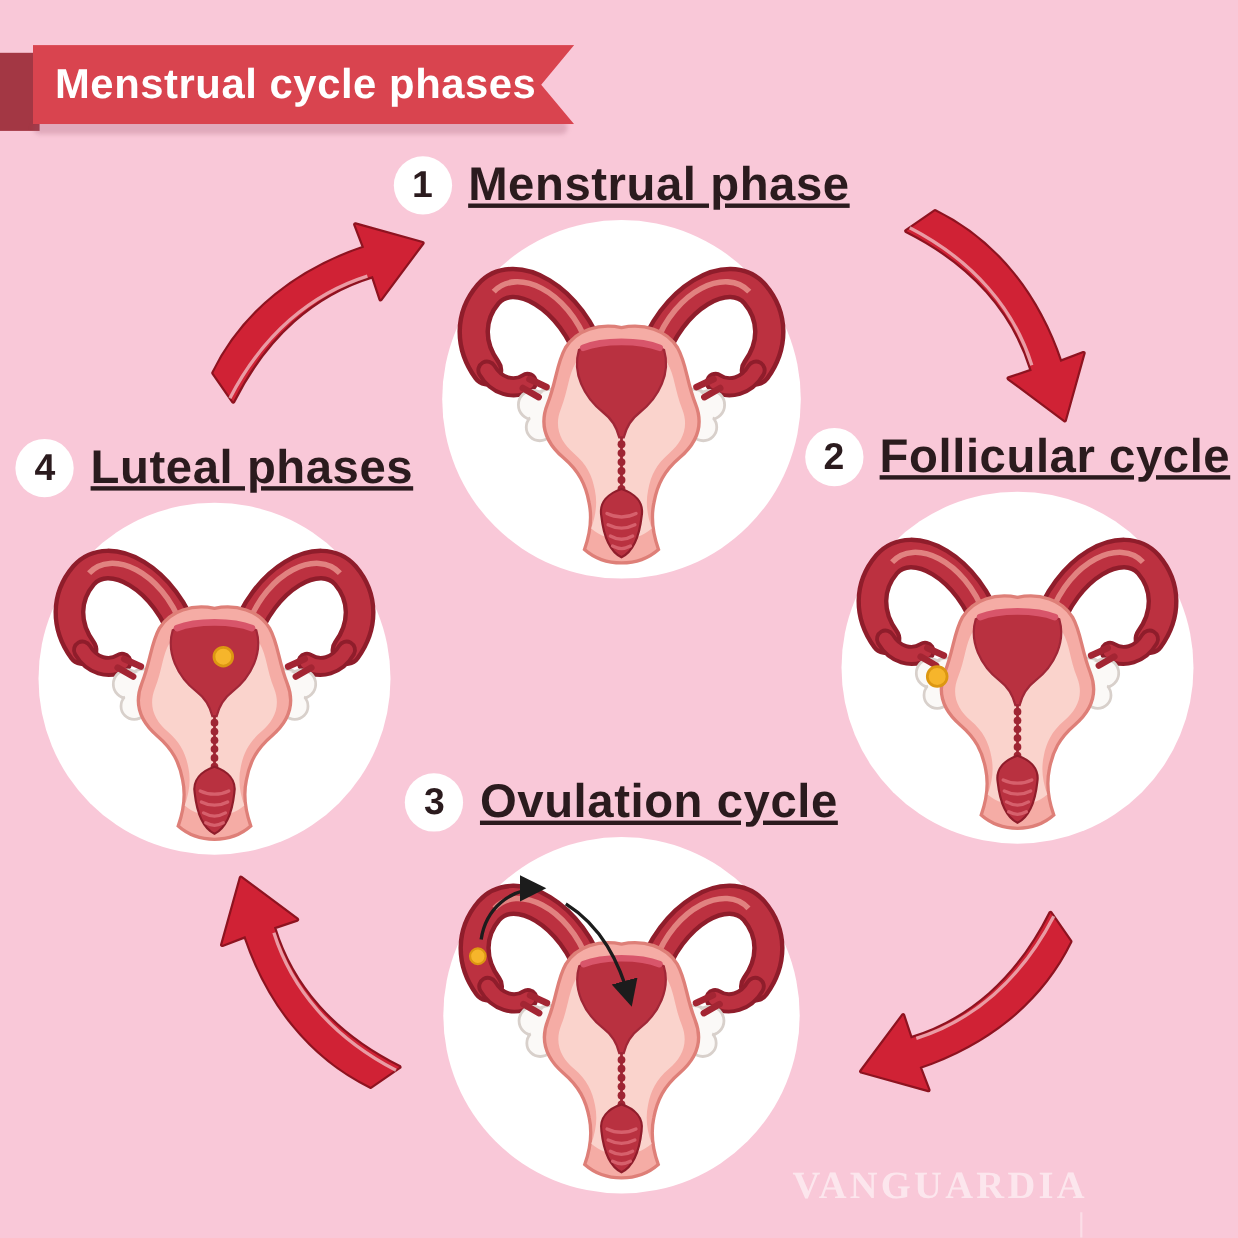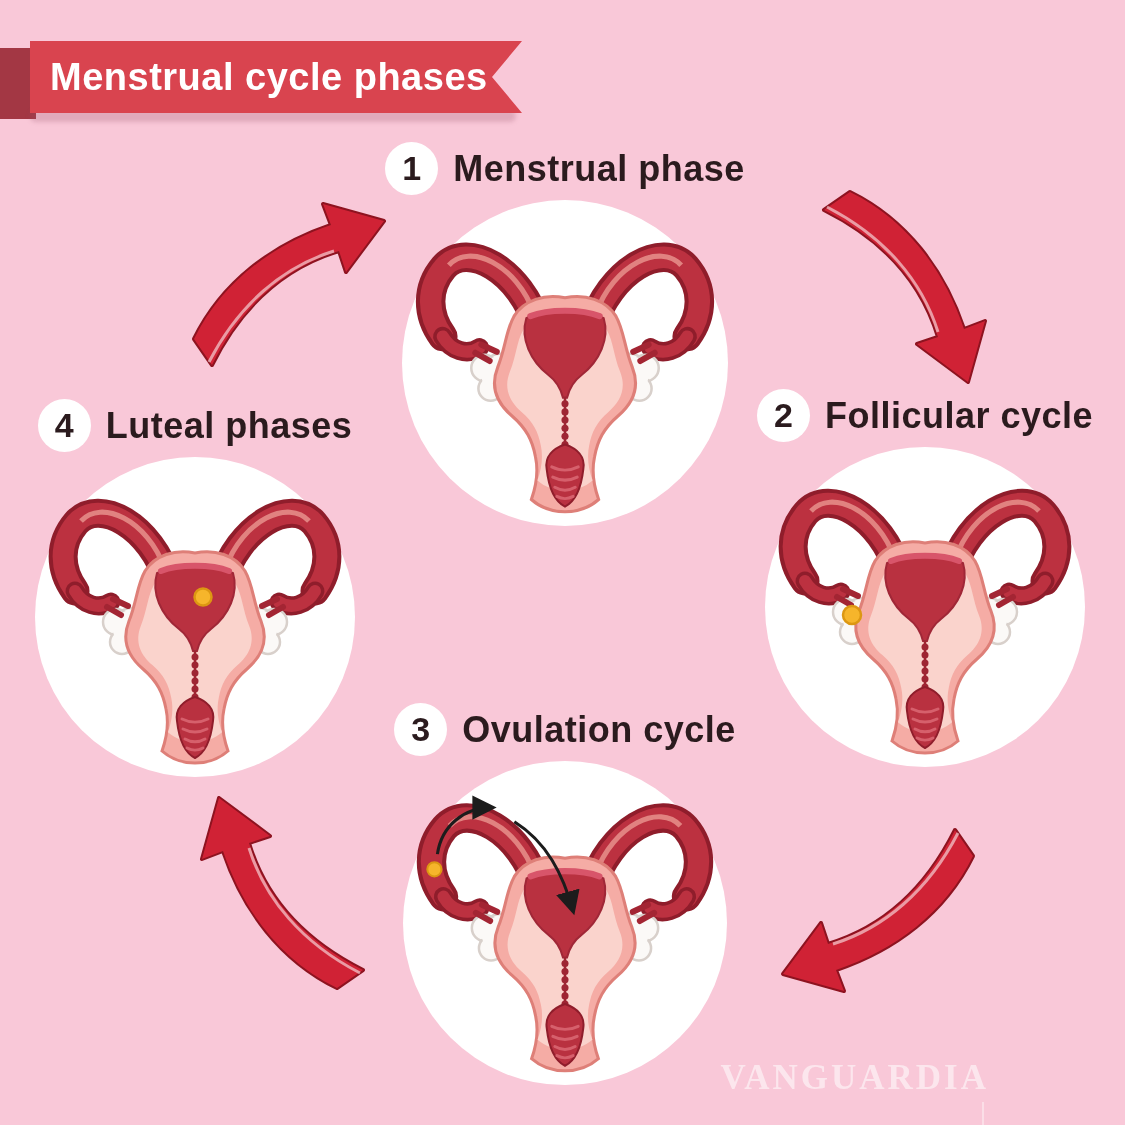--- a/index.html
+++ b/index.html
@@ -41,22 +41,22 @@
   .phase.pos-left{left:3px;top:399px;}
 
   .phase-label{display:flex;align-items:center;gap:15px;}
   .num-badge{
     width:53px;height:53px;border-radius:50%;background:#fff;
     display:flex;align-items:center;justify-content:center;
     font-size:34px;font-weight:bold;color:var(--label-text,#2B1B1E);
     flex:0 0 auto;
   }
   .label-text{
-    font-size:36px;font-weight:bold;color:var(--label-text,#2B1B1E);
-    white-space:nowrap;letter-spacing:.5px;
+    font-size:43px;font-weight:bold;color:var(--label-text,#2B1B1E);
+    white-space:nowrap;letter-spacing:.5px;text-decoration:underline;
   }
   .circle{
     border-radius:50%;background:var(--circle-fill,#FFFFFF);
     display:flex;align-items:center;justify-content:center;
   }
   .pos-top .circle{width:326px;height:326px;}
   .pos-right .circle,.pos-left .circle{width:320px;height:320px;}
   .pos-bottom .circle{width:324px;height:324px;}
   .phase-svg{width:100%;height:100%;display:block;}
 

